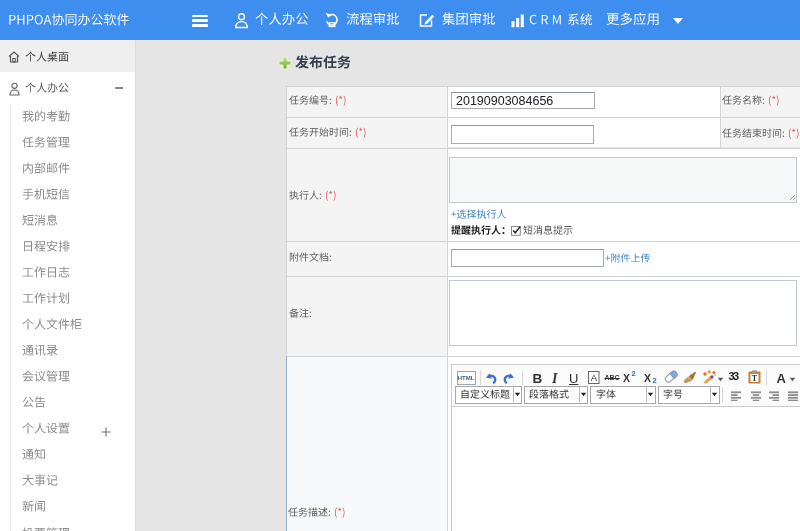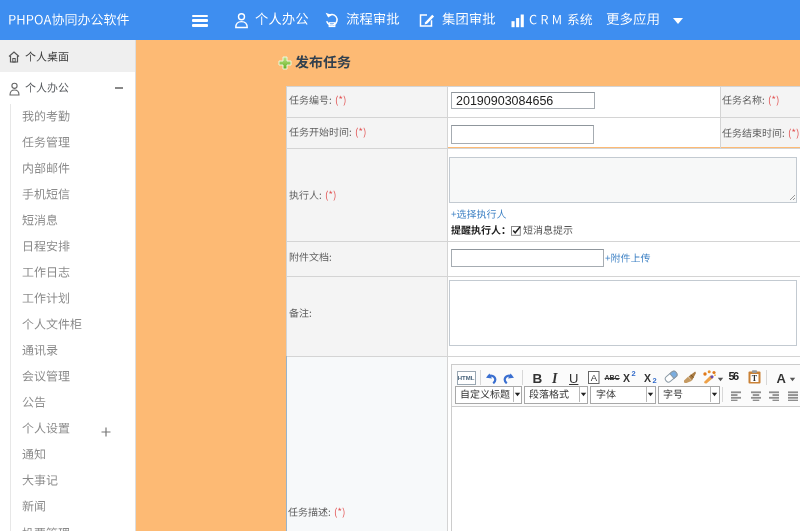--- a/index.html
+++ b/index.html
@@ -1,14 +1,14 @@
 <!DOCTYPE html>
 <html><head><meta charset="utf-8"><style>
 html,body{margin:0;padding:0}
-#page{position:relative;width:800px;height:531px;overflow:hidden;background:#fdba74;font-family:'Liberation Sans',sans-serif}
+#page{position:relative;width:800px;height:531px;overflow:hidden;background:#e5e5e5;font-family:'Liberation Sans',sans-serif}
 </style></head><body>
 <div id="page">
 <div style="position:absolute;left:0;top:0;width:800px;height:40px;background:#3e8ef0"></div>
 <svg style="position:absolute;left:8px;top:12.915px" width="123" height="18">
       <path transform="translate(0,11.4)" d="M1.3 0H2.5V-3.8H4.1C6.2 -3.8 7.6 -4.7 7.6 -6.7C7.6 -8.8 6.2 -9.5 4 -9.5H1.3ZM2.5 -4.8V-8.6H3.9C5.6 -8.6 6.4 -8.1 6.4 -6.7C6.4 -5.4 5.6 -4.8 3.9 -4.8Z M9.5 0H10.7V-4.5H15.2V0H16.4V-9.5H15.2V-5.5H10.7V-9.5H9.5Z M19 0H20.2V-3.8H21.8C23.9 -3.8 25.3 -4.7 25.3 -6.7C25.3 -8.8 23.9 -9.5 21.7 -9.5H19ZM20.2 -4.8V-8.6H21.6C23.2 -8.6 24.1 -8.1 24.1 -6.7C24.1 -5.4 23.3 -4.8 21.6 -4.8Z M30.7 0.2C33.1 0.2 34.8 -1.7 34.8 -4.8C34.8 -7.9 33.1 -9.7 30.7 -9.7C28.4 -9.7 26.7 -7.9 26.7 -4.8C26.7 -1.7 28.4 0.2 30.7 0.2ZM30.7 -0.9C29 -0.9 27.9 -2.4 27.9 -4.8C27.9 -7.2 29 -8.6 30.7 -8.6C32.5 -8.6 33.6 -7.2 33.6 -4.8C33.6 -2.4 32.5 -0.9 30.7 -0.9Z M35.6 0H36.8L37.8 -2.9H41.2L42.1 0H43.4L40.2 -9.5H38.8ZM38.1 -3.9 38.5 -5.3C38.9 -6.4 39.2 -7.4 39.5 -8.6H39.5C39.8 -7.4 40.1 -6.4 40.5 -5.3L40.9 -3.9Z M48.5 -6.2C48.3 -4.9 47.8 -3.7 47.3 -2.9C47.5 -2.7 47.8 -2.5 48 -2.4C48.6 -3.2 49.1 -4.6 49.4 -6ZM54.4 -6C54.7 -4.8 55.1 -3.2 55.2 -2.2L56.1 -2.5C56 -3.4 55.6 -4.9 55.2 -6.1ZM45.6 -10.9V-7.9H44.1V-7H45.6V1H46.5V-7H47.9V-7.9H46.5V-10.9ZM50.6 -10.8V-8.5V-8.4H48.3V-7.5H50.6C50.5 -5 50 -2 47.1 0.4C47.3 0.5 47.7 0.8 47.9 1.1C50.9 -1.5 51.5 -4.8 51.5 -7.5H53.3C53.2 -2.5 53.1 -0.6 52.7 -0.2C52.6 -0 52.5 0 52.2 0C51.9 0 51.3 0 50.5 -0.1C50.7 0.2 50.8 0.6 50.8 0.9C51.5 0.9 52.2 0.9 52.6 0.9C53 0.8 53.3 0.7 53.6 0.4C54 -0.2 54.1 -2.1 54.3 -8C54.3 -8.1 54.3 -8.4 54.3 -8.4H51.5V-8.5V-10.8Z M59.7 -8V-7.1H66.3V-8ZM61.3 -4.9H64.7V-2.4H61.3ZM60.4 -5.7V-0.7H61.3V-1.6H65.6V-5.7ZM57.6 -10.2V1.1H58.6V-9.3H67.4V-0.2C67.4 0 67.3 0.1 67.1 0.1C66.9 0.1 66.1 0.1 65.3 0.1C65.4 0.4 65.6 0.8 65.6 1.1C66.8 1.1 67.4 1 67.8 0.9C68.2 0.7 68.4 0.4 68.4 -0.2V-10.2Z M71.9 -6.4C71.5 -5.3 70.8 -3.8 70.1 -2.9L71 -2.4C71.7 -3.4 72.3 -4.9 72.7 -6.1ZM79.6 -6.3C80.2 -4.9 80.8 -3.2 81 -2.2L82 -2.5C81.7 -3.6 81.1 -5.3 80.5 -6.6ZM74.5 -10.9V-8.6V-8.5H70.6V-7.6H74.5C74.4 -5 73.7 -1.9 70 0.3C70.3 0.5 70.6 0.9 70.8 1.1C74.7 -1.4 75.4 -4.8 75.5 -7.6H78.2C78 -2.7 77.8 -0.8 77.4 -0.4C77.2 -0.2 77.1 -0.2 76.8 -0.2C76.5 -0.2 75.7 -0.2 74.8 -0.3C75 0 75.1 0.5 75.2 0.8C76 0.8 76.8 0.8 77.3 0.8C77.7 0.7 78.1 0.6 78.4 0.2C78.9 -0.4 79.1 -2.4 79.3 -8C79.3 -8.1 79.3 -8.5 79.3 -8.5H75.6V-8.6V-10.9Z M86.7 -10.5C85.9 -8.6 84.6 -6.7 83.1 -5.6C83.4 -5.4 83.8 -5.1 84 -4.9C85.5 -6.1 86.9 -8.1 87.7 -10.3ZM91.1 -10.6 90.2 -10.3C91.2 -8.3 92.8 -6.1 94.2 -4.9C94.4 -5.1 94.7 -5.5 95 -5.7C93.7 -6.8 92 -8.9 91.1 -10.6ZM84.6 0.2C85.1 0 85.8 -0.1 92.6 -0.5C93 0 93.3 0.5 93.5 0.9L94.5 0.4C93.8 -0.8 92.5 -2.6 91.3 -4L90.4 -3.6C90.9 -2.9 91.5 -2.2 92 -1.4L85.9 -1.1C87.2 -2.6 88.5 -4.5 89.6 -6.5L88.5 -7C87.5 -4.8 85.9 -2.5 85.4 -1.9C84.9 -1.3 84.5 -0.9 84.2 -0.8C84.3 -0.6 84.5 -0 84.6 0.2Z M103.2 -10.9C102.9 -8.9 102.4 -7 101.5 -5.8C101.7 -5.7 102.1 -5.4 102.3 -5.2C102.8 -6 103.2 -6.9 103.5 -8H106.9C106.7 -7.1 106.5 -6.1 106.3 -5.5L107.1 -5.3C107.4 -6.2 107.7 -7.6 107.9 -8.8L107.3 -9L107.2 -8.9H103.8C103.9 -9.5 104 -10.2 104.1 -10.8ZM104.1 -6.8V-6.2C104.1 -4.4 103.9 -1.7 101.1 0.4C101.4 0.5 101.7 0.8 101.9 1.1C103.5 -0.2 104.3 -1.6 104.7 -3C105.2 -1.2 106.1 0.3 107.4 1C107.5 0.8 107.8 0.4 108 0.2C106.4 -0.6 105.5 -2.7 105 -5C105 -5.4 105.1 -5.8 105.1 -6.2V-6.8ZM96.7 -4.3C96.8 -4.4 97.2 -4.5 97.7 -4.5H99.1V-2.6L96 -2.2L96.2 -1.2L99.1 -1.7V1H100V-1.8L101.7 -2.1L101.7 -3L100 -2.7V-4.5H101.6V-5.4H100V-7.3H99.1V-5.4H97.7C98.1 -6.3 98.5 -7.3 98.9 -8.4H101.7V-9.4H99.2C99.3 -9.8 99.5 -10.3 99.6 -10.7L98.6 -10.9C98.5 -10.4 98.4 -9.9 98.2 -9.4H96.1V-8.4H97.9C97.6 -7.4 97.3 -6.6 97.1 -6.2C96.8 -5.6 96.6 -5.2 96.4 -5.2C96.5 -4.9 96.6 -4.5 96.7 -4.3Z M112.6 -4.4V-3.5H116.3V1H117.3V-3.5H120.9V-4.4H117.3V-7.3H120.3V-8.3H117.3V-10.8H116.3V-8.3H114.6C114.8 -8.8 114.9 -9.5 115 -10.1L114.1 -10.3C113.8 -8.6 113.2 -6.9 112.5 -5.8C112.7 -5.7 113.1 -5.5 113.3 -5.3C113.7 -5.9 114 -6.6 114.3 -7.3H116.3V-4.4ZM112 -10.9C111.3 -8.9 110.1 -7 108.9 -5.7C109.1 -5.5 109.3 -5 109.4 -4.7C109.9 -5.2 110.3 -5.7 110.6 -6.2V1H111.6V-7.8C112.1 -8.7 112.5 -9.6 112.9 -10.6Z" fill="#fff"></path>
     </svg>
 <div style="position:absolute;left:192px;top:14.5px;width:16px;height:2.5px;background:#fff;border-radius:1px"></div>
 <div style="position:absolute;left:192px;top:19.4px;width:16px;height:2.5px;background:#fff;border-radius:1px"></div>
 <div style="position:absolute;left:192px;top:24.3px;width:16px;height:2.5px;background:#fff;border-radius:1px"></div>
 <svg style="position:absolute;left:234px;top:11.5px" width="15" height="17">
@@ -263,21 +263,21 @@
 <path d="M4.5 13.5 Q2.5 14 2 12 L8.5 5.5 L11 8 Z" fill="#eda148"></path>
 <circle cx="10" cy="6.8" r="1.6" fill="#6a4ca8"></circle>
 <circle cx="3" cy="4" r="1.7" fill="#e07818"></circle>
       <circle cx="7.2" cy="1.8" r="1.5" fill="#e8922d"></circle>
 <circle cx="12" cy="2.5" r="1.6" fill="#e07818"></circle>
       <circle cx="13" cy="5.2" r="0.9" fill="#f0b040"></circle>
     </svg>
 <svg style="position:absolute;left:717px;top:376.5px" width="7" height="5">
       <path d="M0.8 0.8 L3.5 4.2 L6.2 0.8 Z" fill="#555"></path>
     </svg>
-<div style="position:absolute;left:728.5px;top:371px;font-family:'Liberation Sans',sans-serif;font-size:11px;color:#222;line-height:1;font-weight:bold;letter-spacing:-1.5px">56</div>
+<div style="position:absolute;left:728.5px;top:371px;font-family:'Liberation Sans',sans-serif;font-size:11px;color:#222;line-height:1;font-weight:bold;letter-spacing:-1.5px">33</div>
 <svg style="position:absolute;left:747.5px;top:370px" width="13" height="14">
 <rect x="0.5" y="1.5" width="12" height="12" rx="1" fill="#c98136"></rect>
 <rect x="4" y="0.3" width="5" height="2.6" rx="0.8" fill="#9a9a9a"></rect>
 <rect x="2.5" y="4" width="8" height="8" fill="#fff"></rect>
 <text x="6.5" y="10.8" text-anchor="middle" font-family="Liberation Serif" font-size="8" font-weight="bold" fill="#333">T</text>
     </svg>
 <div style="position:absolute;left:766.4px;top:369.5px;width:1px;height:15px;background:#d8d8d8"></div>
 <div style="position:absolute;left:776.5px;top:371.5px;font-family:'Liberation Sans',sans-serif;font-size:13px;color:#333;line-height:1;font-weight:bold">A</div>
 <svg style="position:absolute;left:788.5px;top:376.5px" width="7" height="5">
       <path d="M0.8 0.8 L3.5 4.2 L6.2 0.8 Z" fill="#555"></path>

